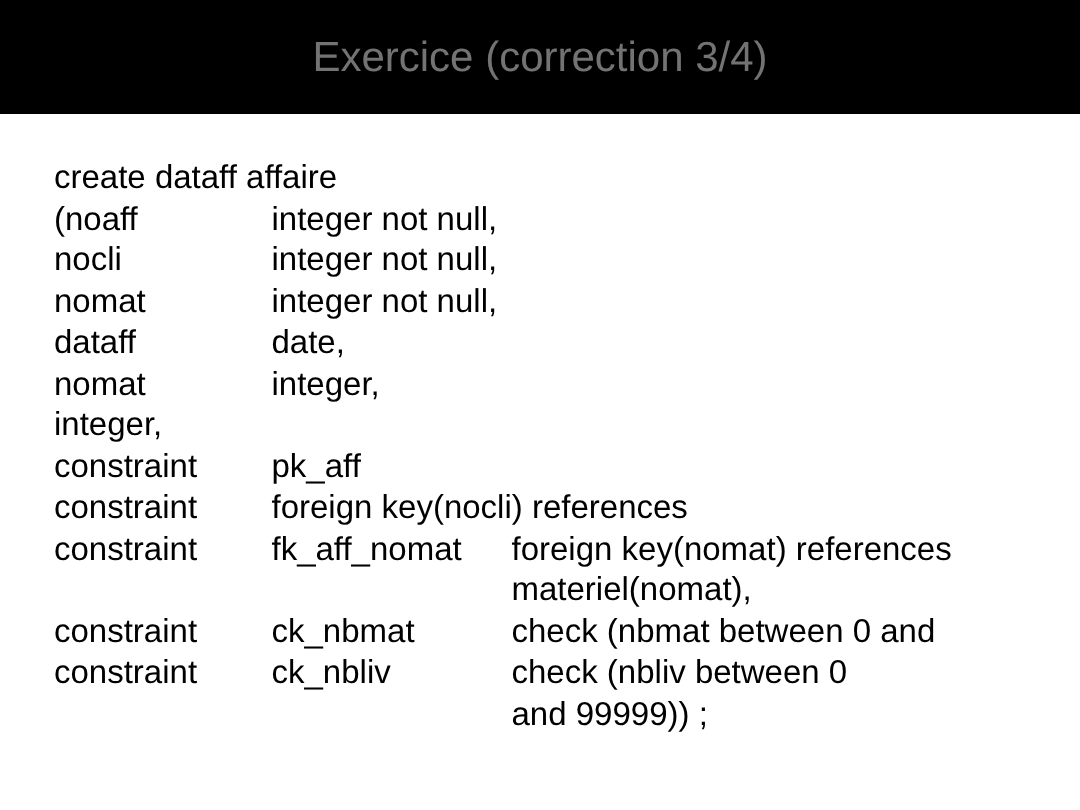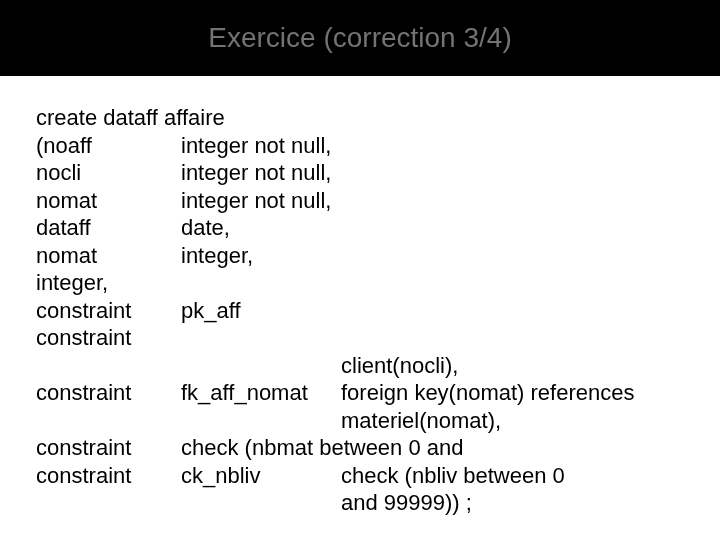--- a/index.html
+++ b/index.html
@@ -83,38 +83,39 @@
   <div class="row">
     <div class="col2">integer,</div>
     <div class="col3"></div>
   </div>
   <div class="row">
     <div class="col1">constraint</div>
     <div class="col2">pk_aff</div>
   </div>
   <div class="row">
     <div class="col1">constraint</div>
+    <div class="col3">foreign key(nocli) references</div>
   </div>
   <div class="row">
     <div class="col1"></div>
     <div class="col2"></div>
-    <div class="col3">client(nocli),</div>
   </div>
   <div class="row">
     <div class="col1">constraint</div>
     <div class="col2">fk_aff_nomat</div>
     <div class="col3">foreign key(nomat) references</div>
   </div>
   <div class="row">
     <div class="col1"></div>
     <div class="col2"></div>
     <div class="col3">materiel(nomat),</div>
   </div>
   <div class="row">
     <div class="col1">constraint</div>
+    <div class="col2">ck_nbmat</div>
     <div class="col3">check (nbmat between 0 and</div>
   </div>
   <div class="row">
     <div class="col1">constraint</div>
     <div class="col2">ck_nbliv</div>
     <div class="col3">check (nbliv between 0</div>
   </div>
   <div class="row">
     <div class="col1"></div>
     <div class="col2"></div>

